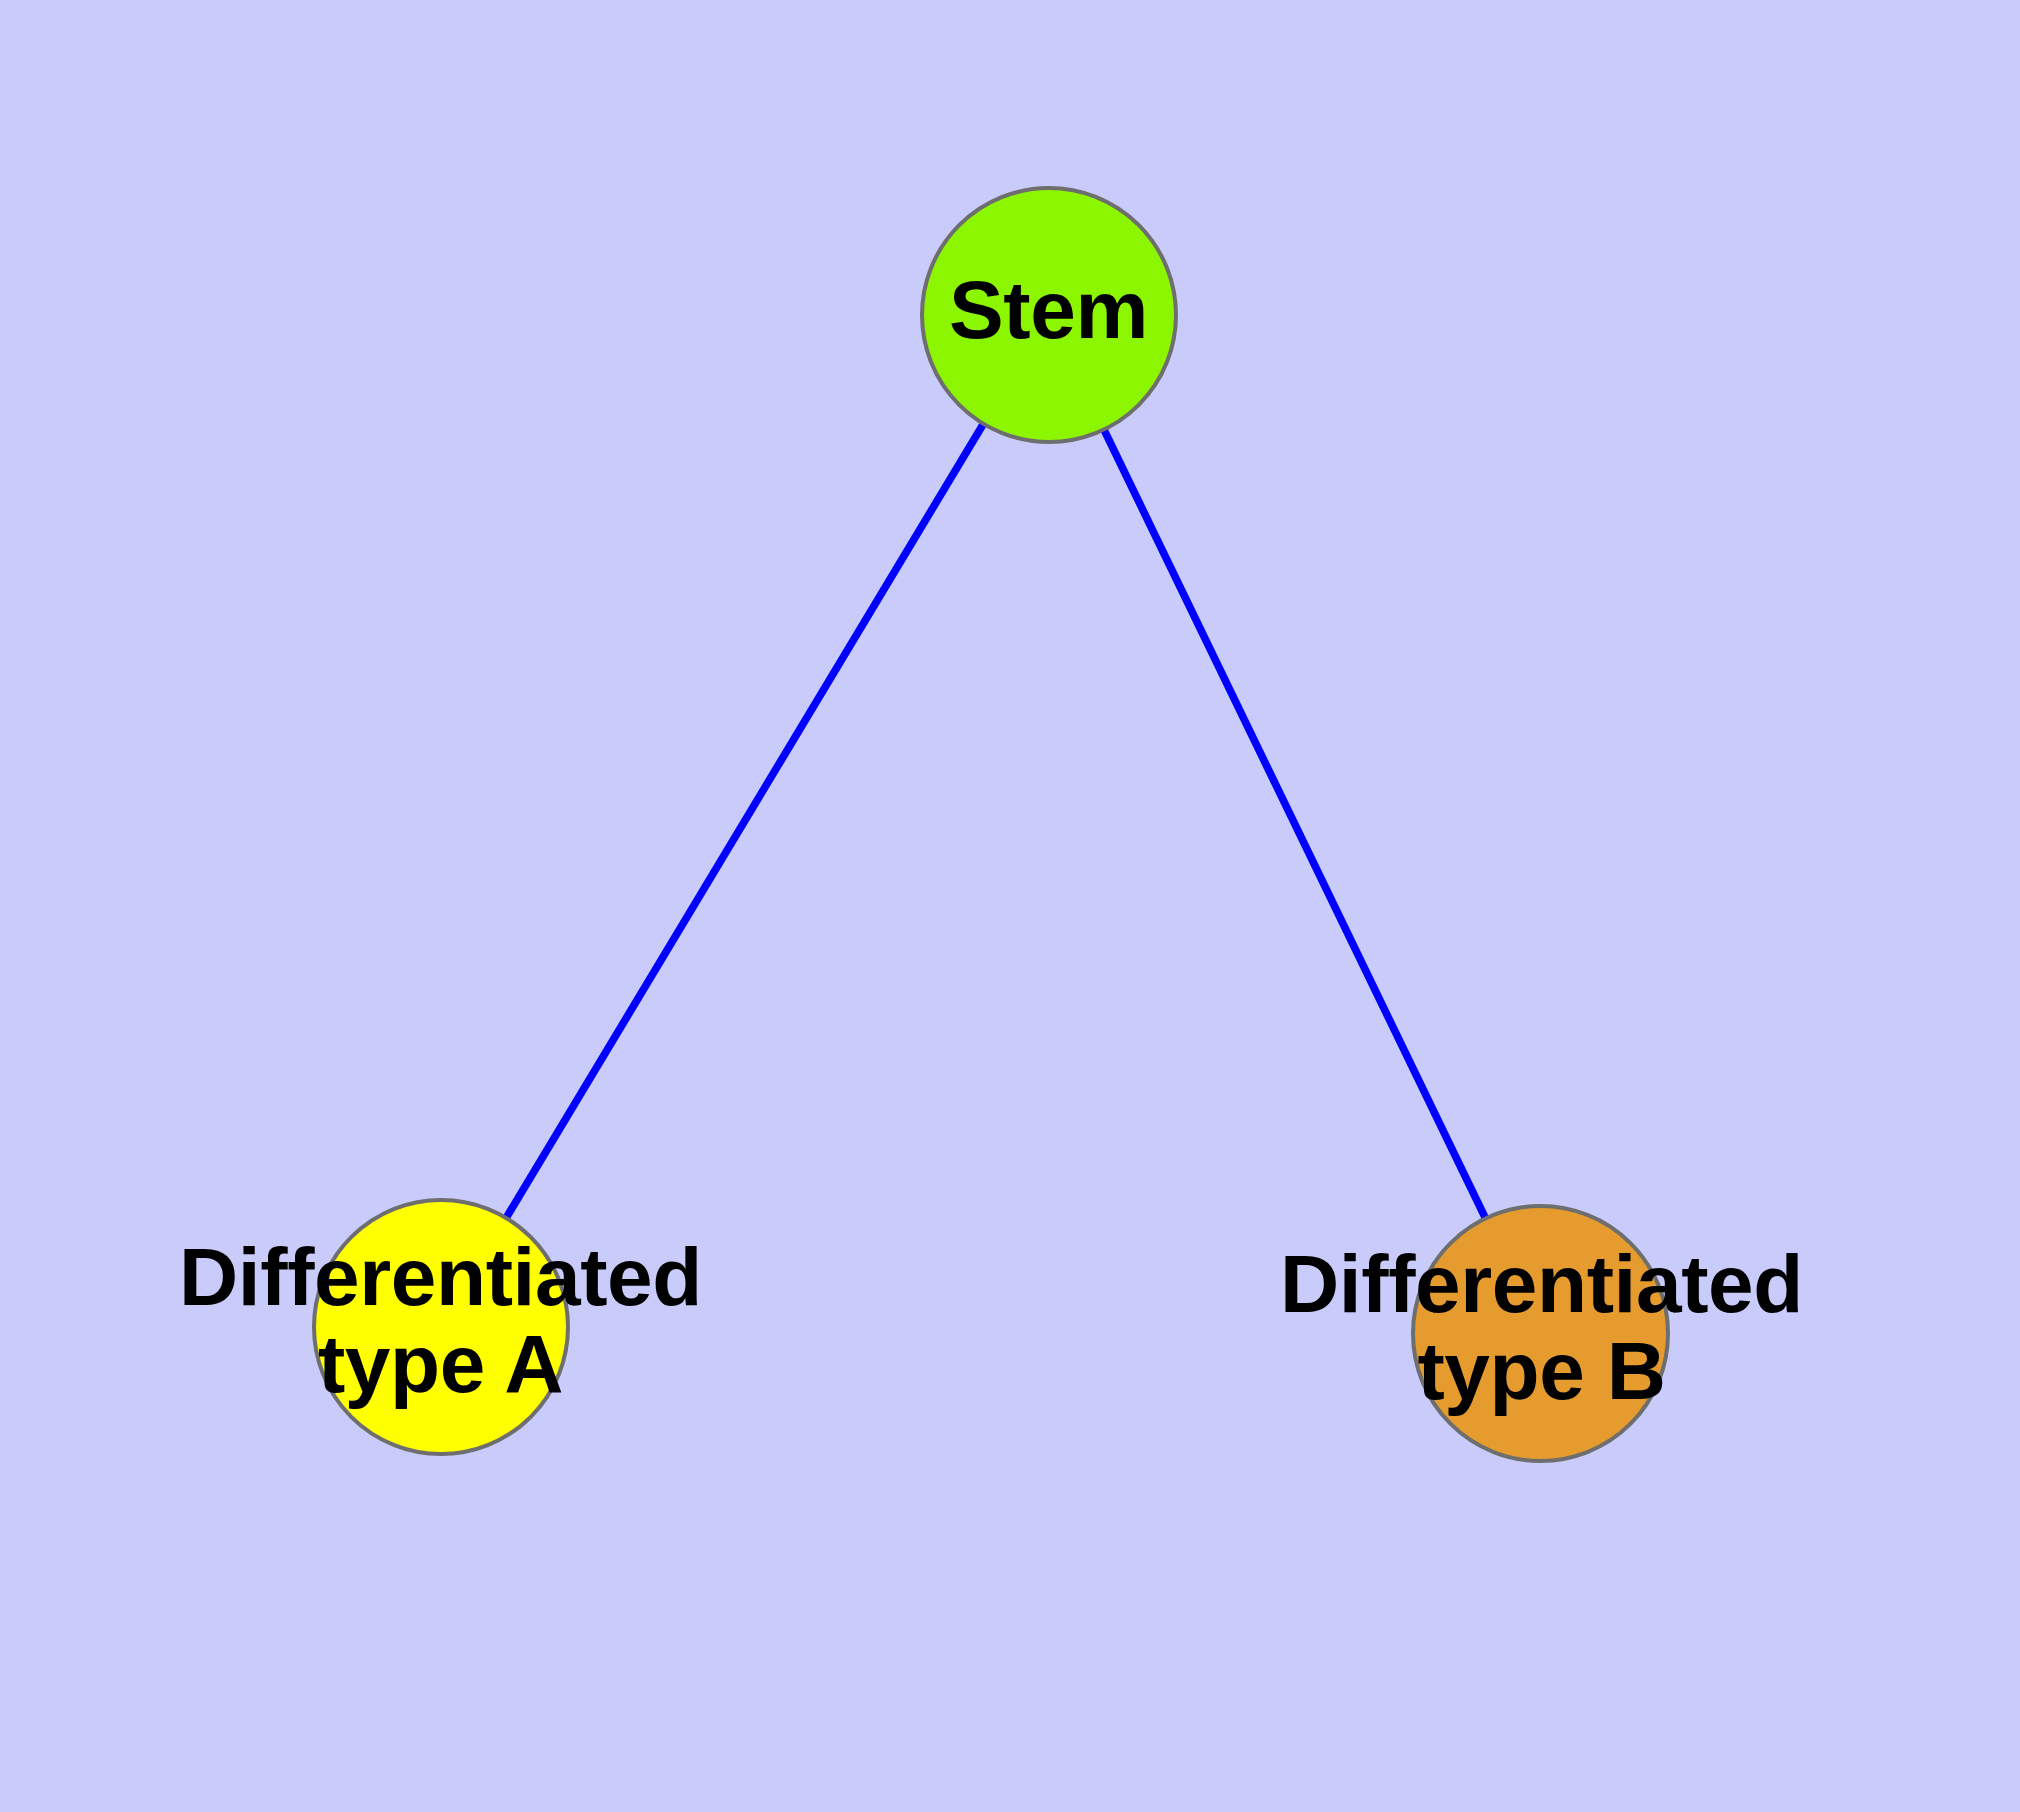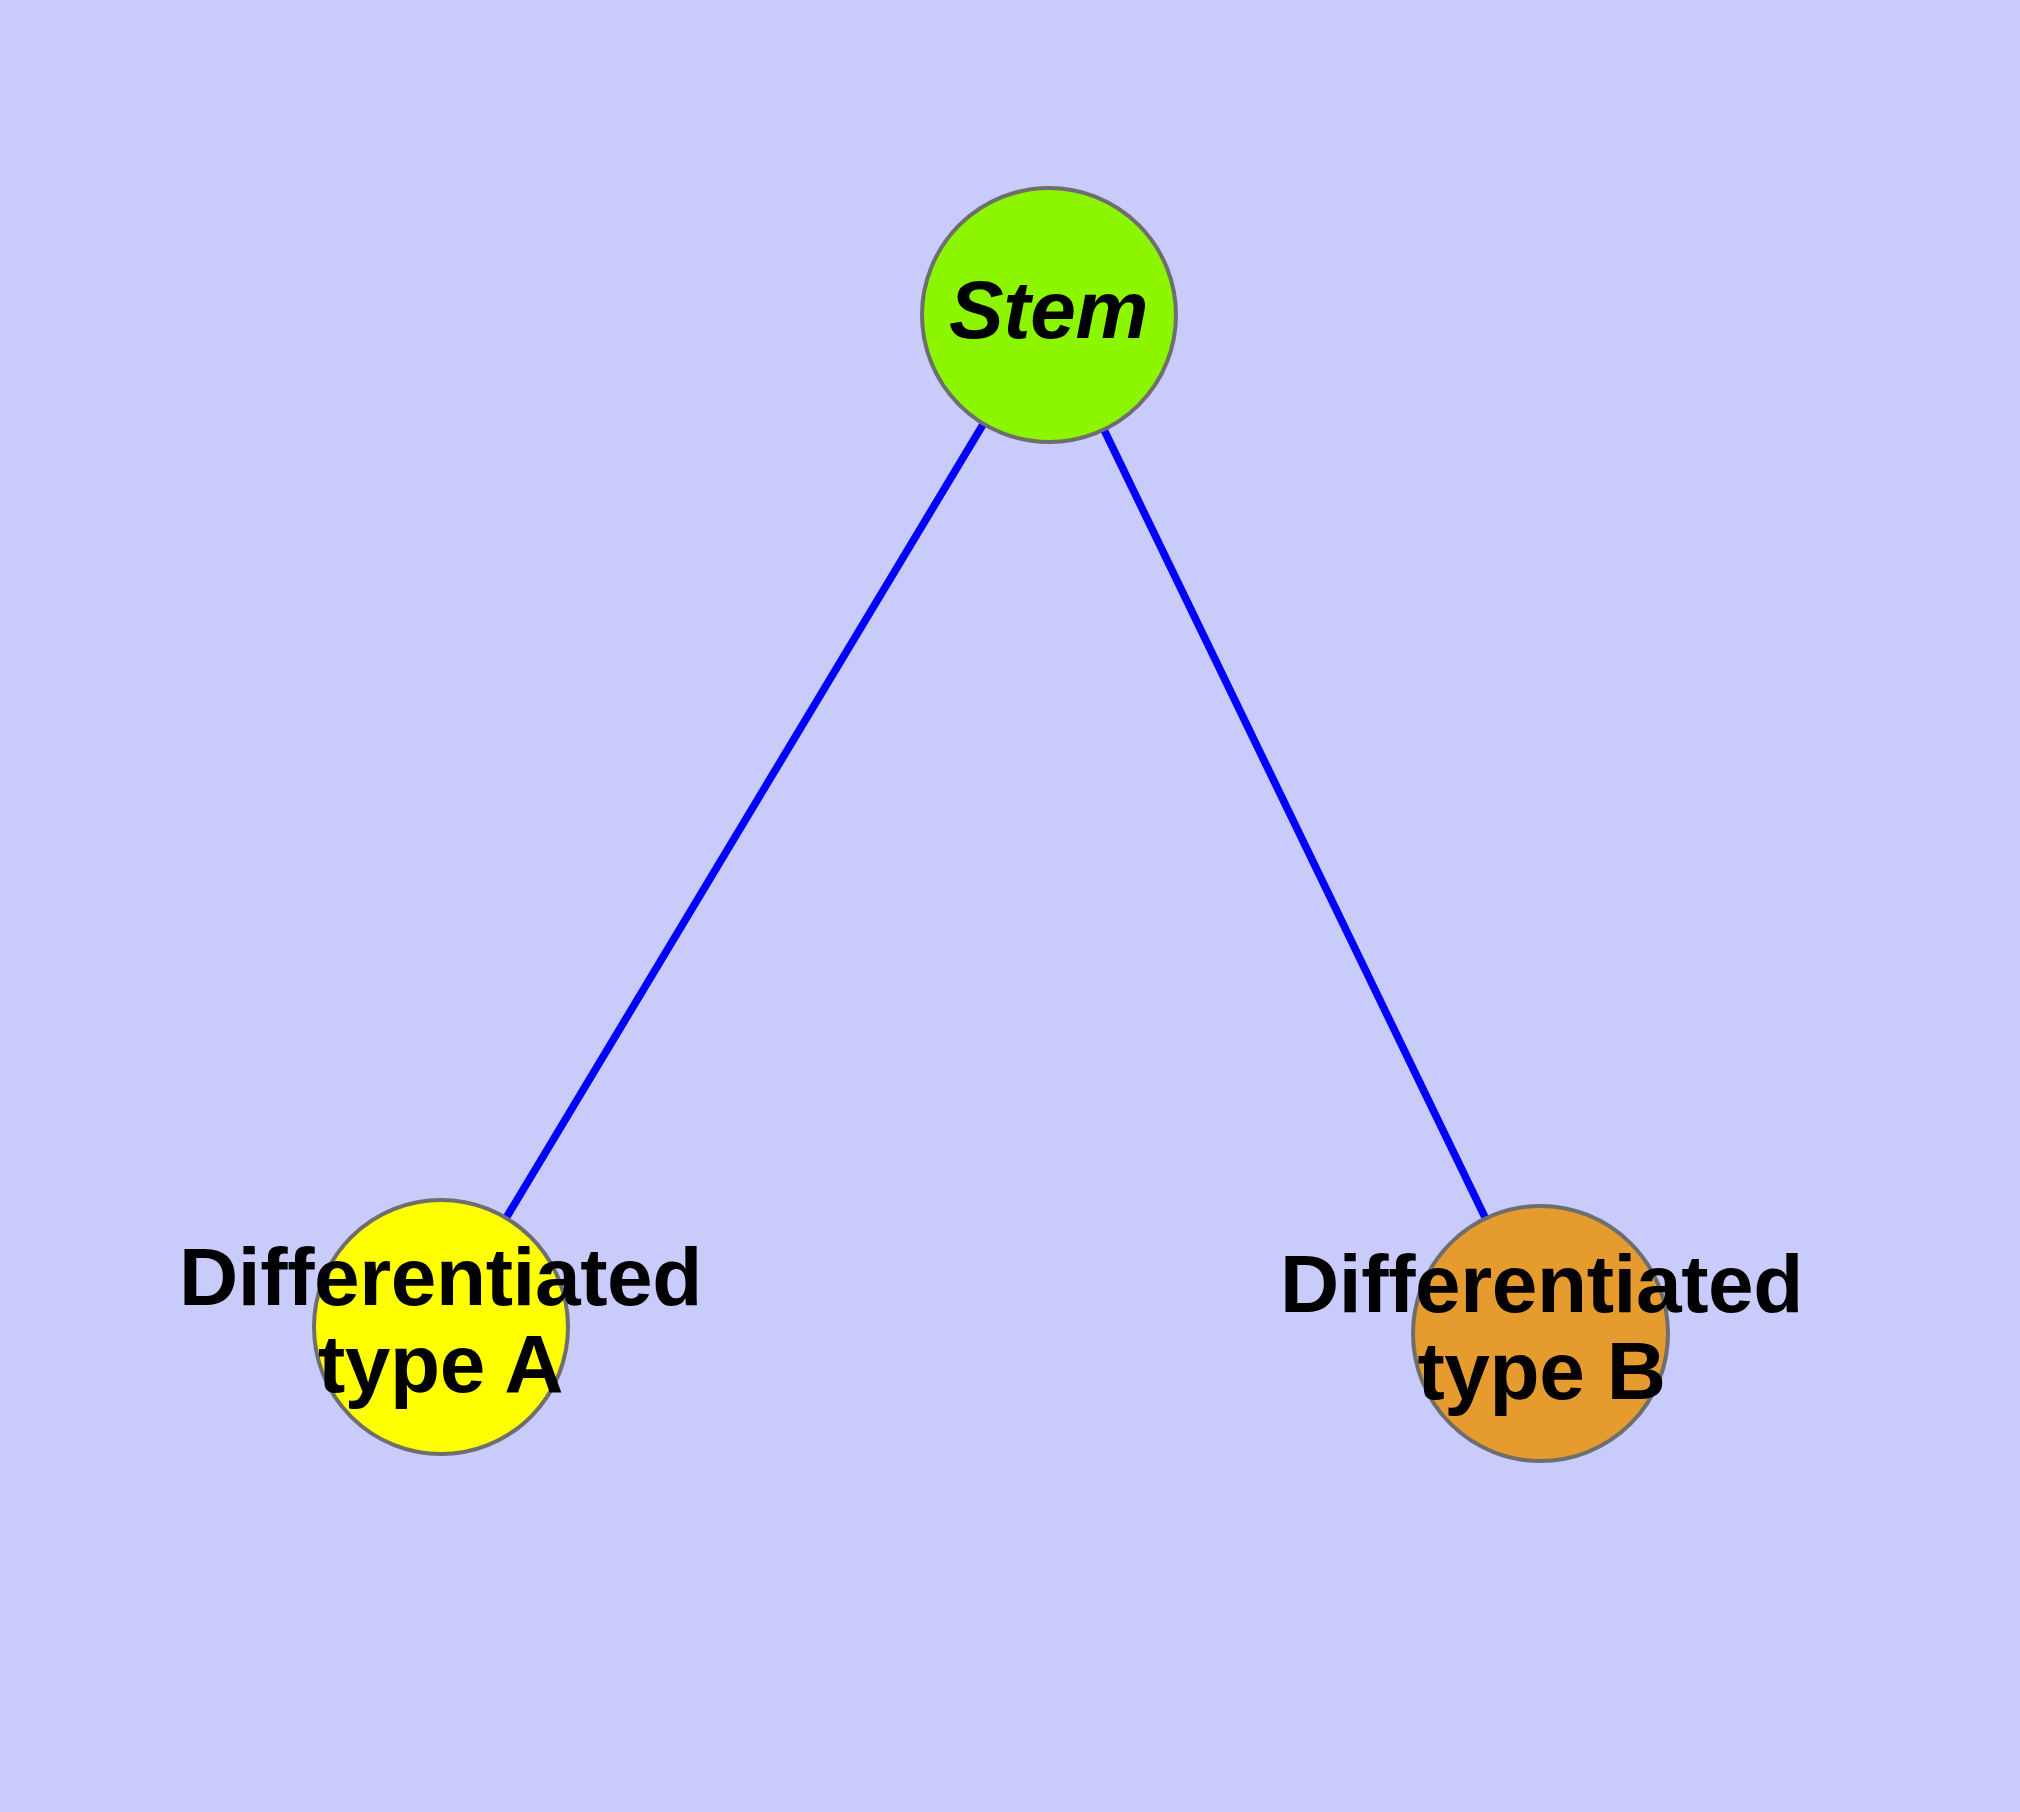--- a/index.html
+++ b/index.html
@@ -60,21 +60,21 @@
 
   <svg id="edge-layer" viewBox="0 0 2384 2138">
     <line id="edge-0" x1="1237" y1="372" x2="520" y2="1565" stroke="#0000FF" stroke-width="9" stroke-linecap="butt"></line>
     <line id="edge-1" x1="1237" y1="372" x2="1818" y2="1573" stroke="#0000FF" stroke-width="9" stroke-linecap="butt"></line>
   </svg>
 
   <div id="node-layer">
 
     <div class="node-group">
       <div class="node-circle" id="circle-0" style="left: 920px; top: 186px; width: 258px; height: 258px; background: rgb(140, 245, 0); border: 4.2px solid rgb(110, 110, 110);"></div>
-      <div class="node-label" id="label-0" style="font-size: 82px; font-weight: bold; color: rgb(0, 0, 0); width: 1187px; left: 455px; top: 267px; font-style: italic;">Stem</div>
+      <div class="node-label" id="label-0" style="font-size: 82px; font-weight: bold; color: rgb(0, 0, 0); width: 1187px; left: 455px; top: 267px;">Stem</div>
     </div>
 
     <div class="node-group">
       <div class="node-circle" id="circle-1" style="left: 312px; top: 1198px; width: 258px; height: 258px; background: rgb(255, 255, 0); border: 4.2px solid rgb(110, 110, 110);"></div>
       <div class="node-label" id="label-1" style="font-size: 82px; font-weight: bold; color: rgb(0, 0, 0); width: 1187px; left: -153px; top: 1234px;">Differentiated
 type A</div>
     </div>
 
     <div class="node-group">
       <div class="node-circle" id="circle-2" style="left: 1411px; top: 1204px; width: 259px; height: 259px; background: rgb(229, 155, 46); border: 4.2px solid rgb(110, 110, 110);"></div>

